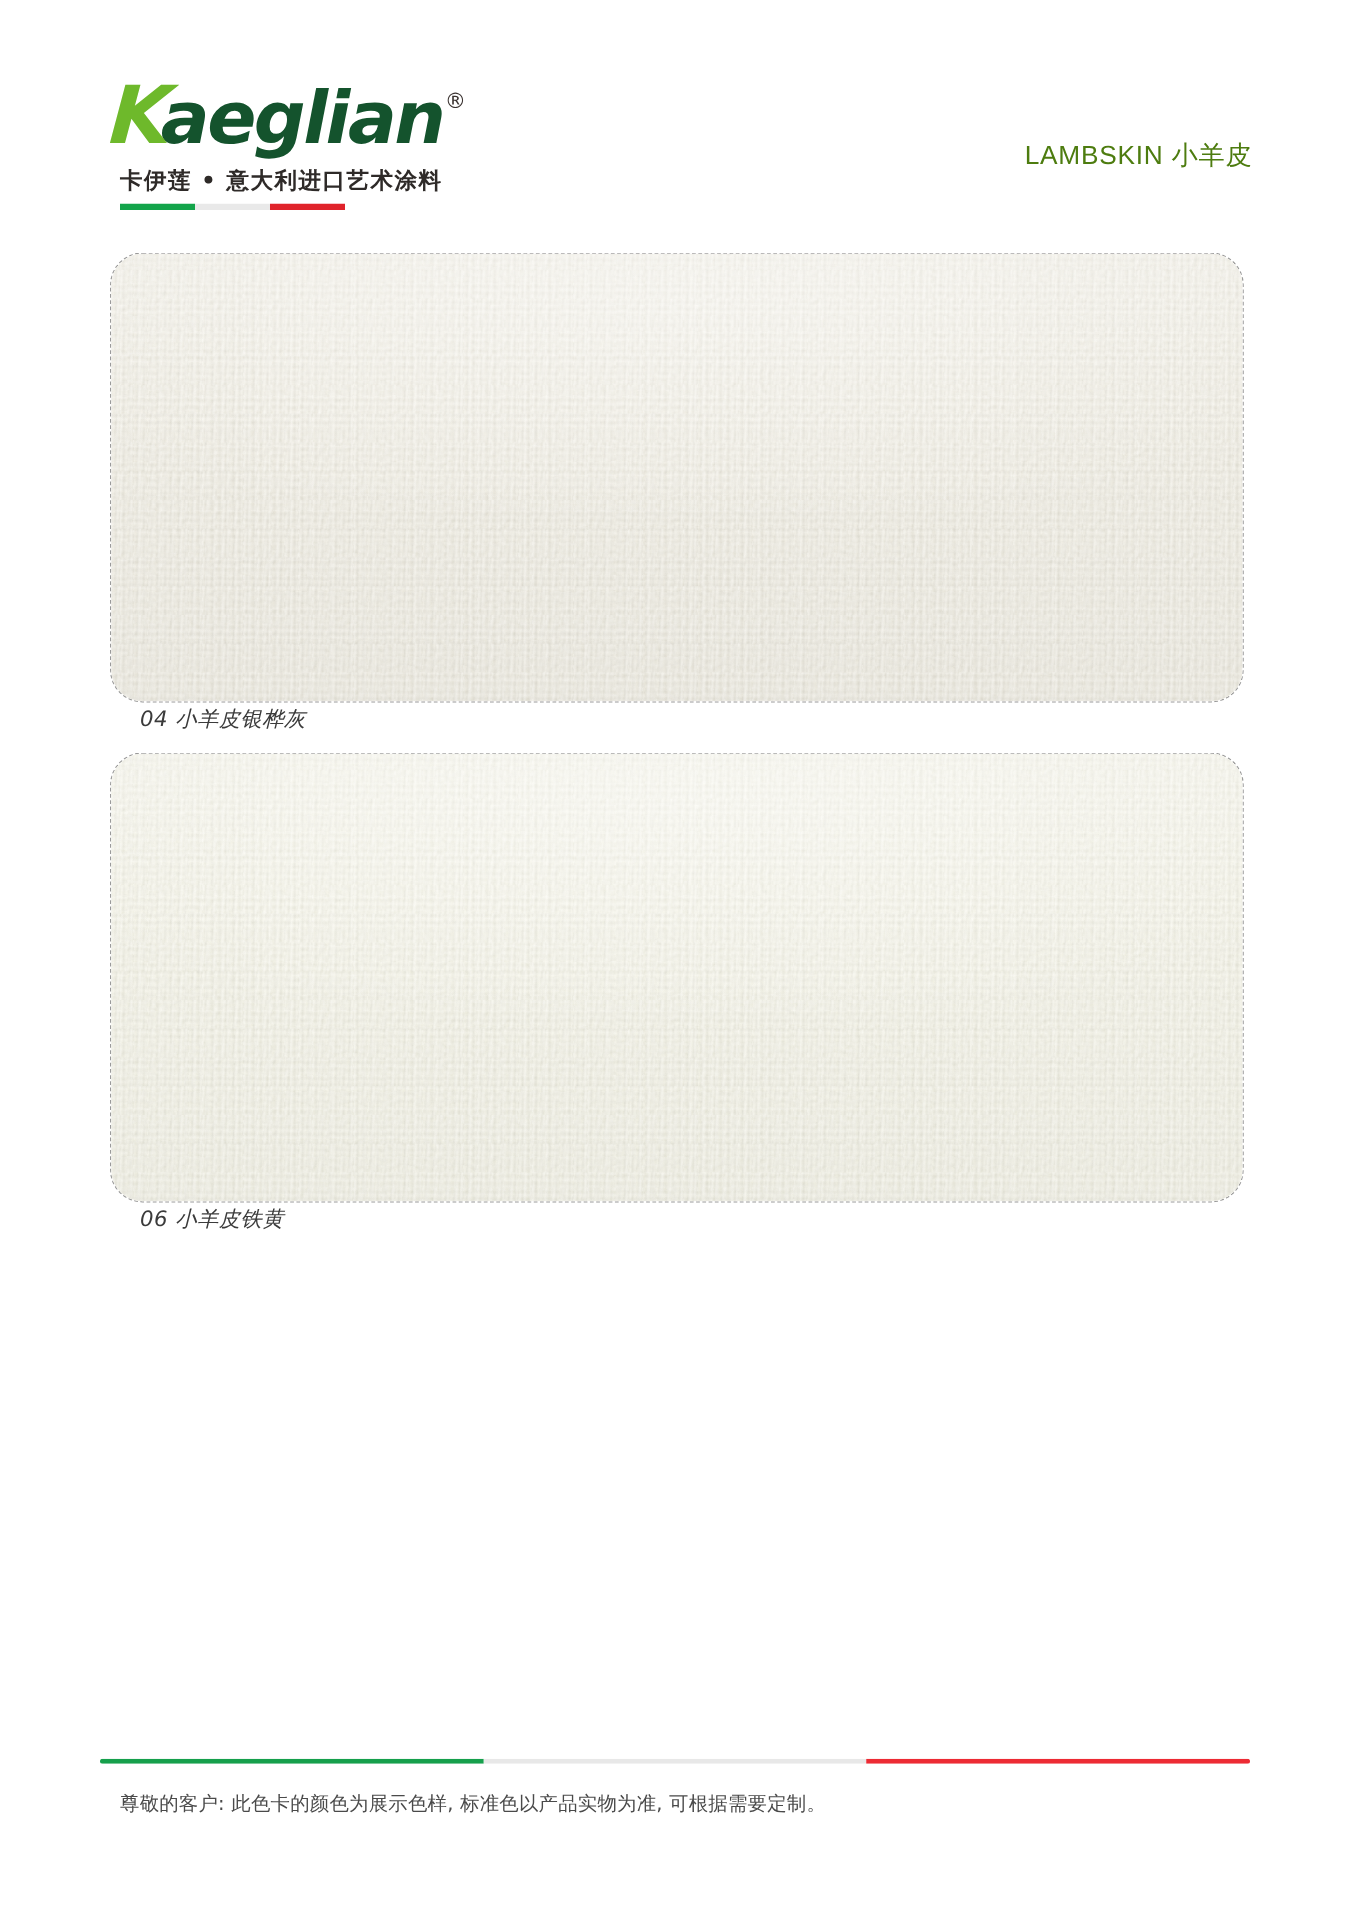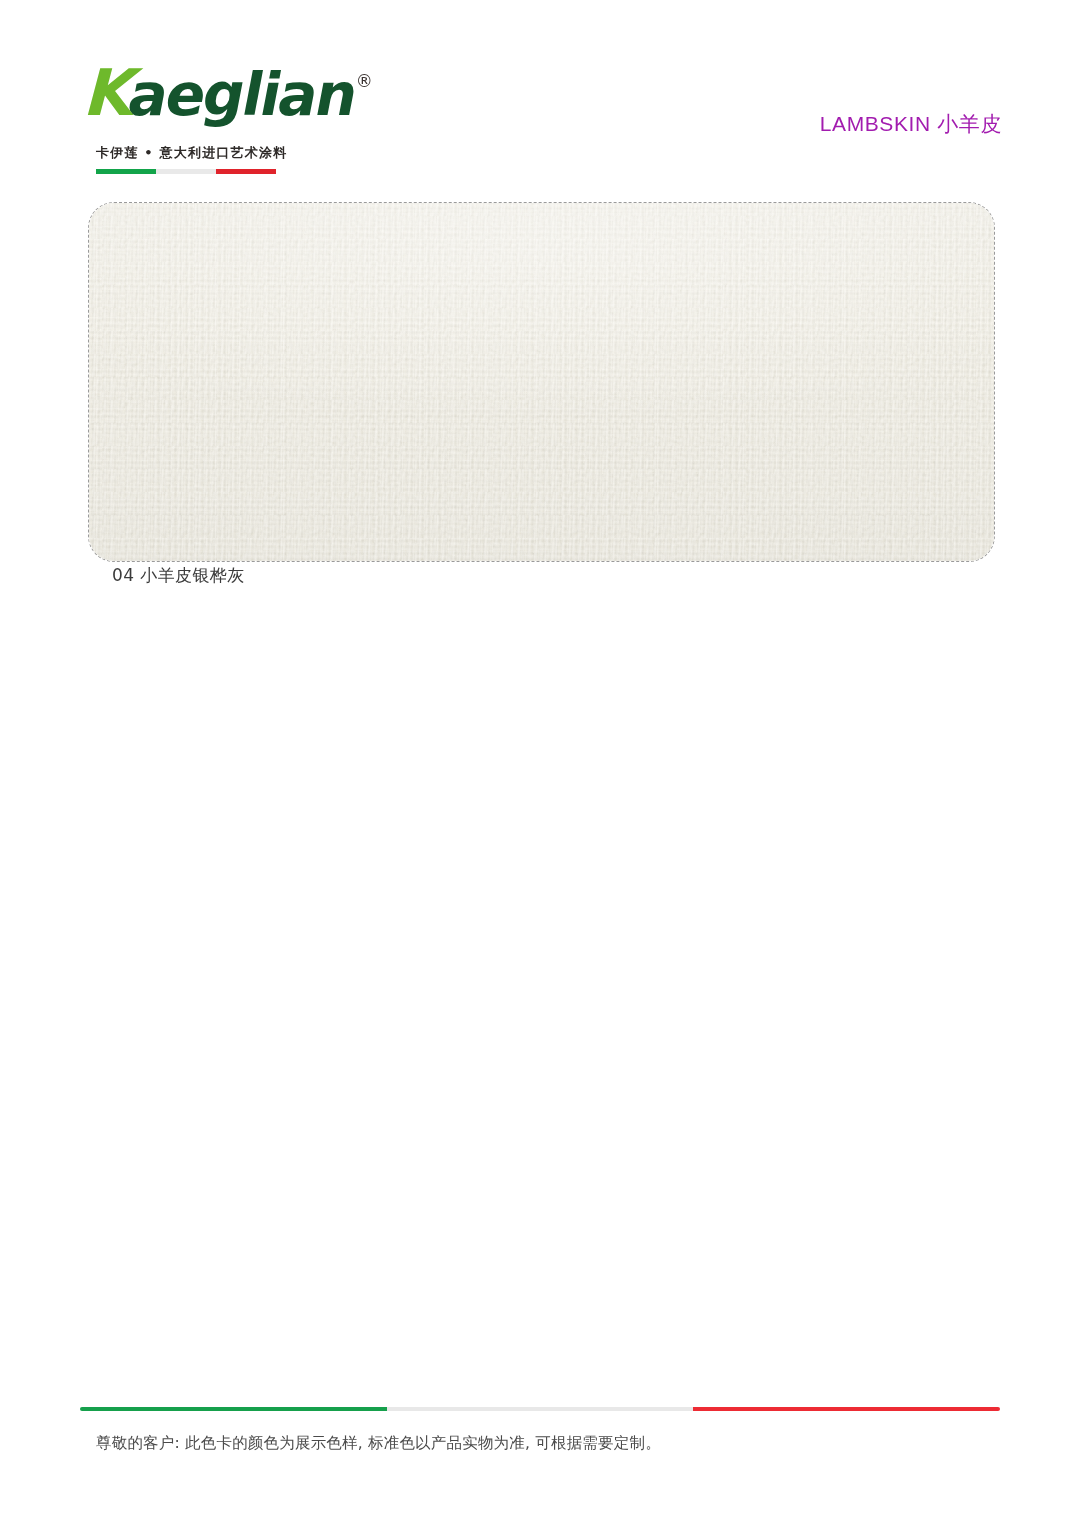--- a/index.html
+++ b/index.html
@@ -70,23 +70,23 @@
     font-family: "DejaVu Sans", sans-serif;
     font-size: 17px;
     color: #3a3230;
     vertical-align: super;
     position: relative;
     top: -22px;
     left: 1px;
   }
 
   .logo-cn {
-    margin-top: 20px;
-    font-family: "DejaVu Sans", sans-serif;
-    font-size: 13px;
+    margin-top: 8px;
+    font-family: "DejaVu Sans", sans-serif;
+    font-size: 18px;
     font-weight: bold;
     color: #2e2a28;
     letter-spacing: 1.2px;
     white-space: nowrap;
     padding-left: 8px;
   }
 
   .logo-flag {
     margin-top: 7px;
     margin-left: 8px;
@@ -97,38 +97,39 @@
   .logo-flag i { display: block; height: 100%; flex: 1 1 33.33%; }
   .flag-green { background: #12a44a; }
   .flag-white { background: #e9e9e9; }
   .flag-red   { background: #e0232b; }
 
   .header-title {
     position: absolute;
     right: 78px;
     top: 110px;
     font-size: 21px;
-    color: #a21caf;
+    color: #4d7c0f;
     letter-spacing: 0.6px;
     white-space: nowrap;
     font-family: "Liberation Sans", "DejaVu Sans", sans-serif;
   }
 
   
   .swatch-list {
     position: absolute;
     left: 0;
     top: 190px;
     width: 1080px;
   }
 
   .swatch-row {
     position: relative;
     width: 1080px;
     height: 400px;
+    font-style: italic;
   }
 
   .swatch-chip {
     position: absolute;
     left: 88px;
     top: 12px;
     width: 907px;
     height: 360px;
     border: 1.5px dashed #9a9a9a;
     border-radius: 26px;
@@ -269,20 +270,29 @@
       <div class="swatch-chip" style="border-color: rgb(154, 154, 154);">
         <div class="swatch-fill" id="fill-0" style="background: rgb(243, 240, 228);"></div>
         <div class="swatch-texture"></div>
         <div class="swatch-texture2"></div>
         <div class="swatch-sheen"></div>
       </div>
       <div class="swatch-label">04 小羊皮银桦灰</div>
     </div>
 
 
+    <div class="swatch-row">
+      <div class="swatch-chip" style="border-color: rgb(154, 154, 154);">
+        <div class="swatch-fill" id="fill-2" style="background: rgb(247, 246, 232);"></div>
+        <div class="swatch-texture"></div>
+        <div class="swatch-texture2"></div>
+        <div class="swatch-sheen"></div>
+      </div>
+      <div class="swatch-label">06 小羊皮铁黄</div>
+    </div>
 
   </div>
 
   <div class="footer">
     <div class="footer-flag">
       <i class="ff-green" style="background: rgb(22, 160, 76);"></i>
       <i class="ff-white" style="background: rgb(232, 232, 232);"></i>
       <i class="ff-red" style="background: rgb(237, 43, 52);"></i>
     </div>
     <div class="footer-note">尊敬的客户: 此色卡的颜色为展示色样, 标准色以产品实物为准, 可根据需要定制。</div>

